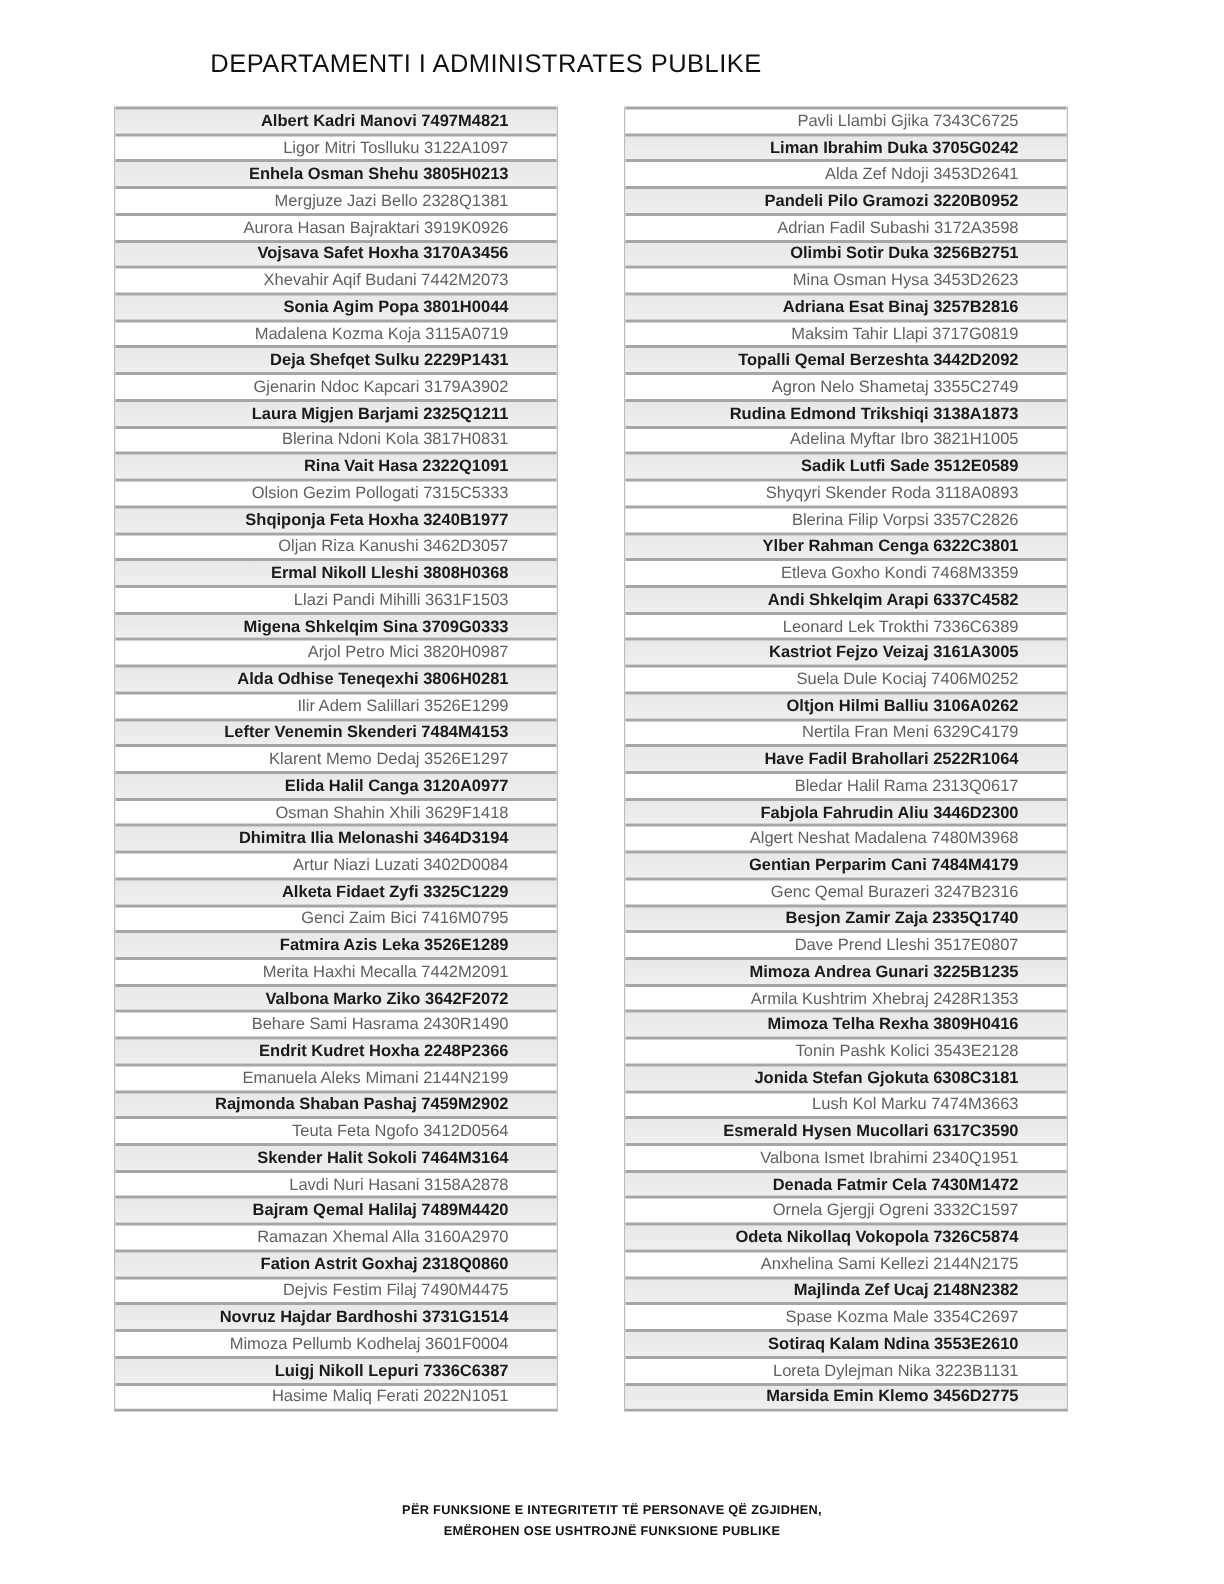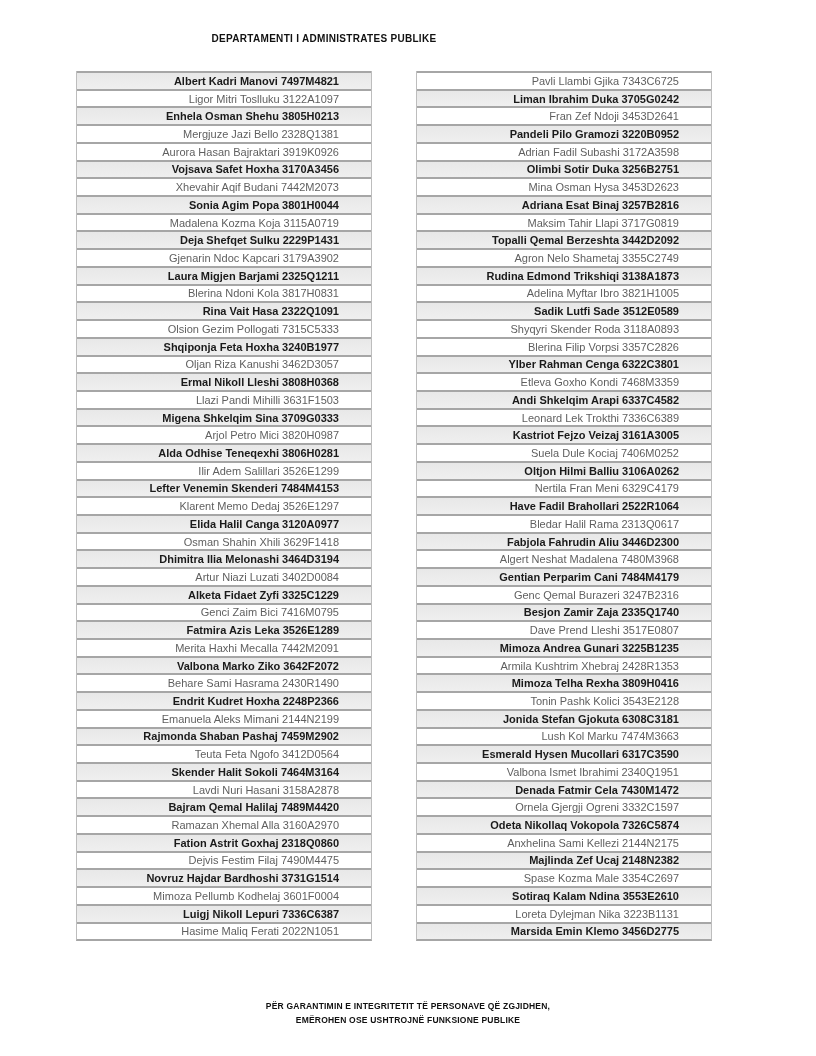--- a/index.html
+++ b/index.html
@@ -14,22 +14,22 @@
     overflow: hidden;
     font-family: "Liberation Sans", sans-serif;
     -webkit-font-smoothing: antialiased;
   }
   .page-title {
     position: absolute;
     top: 33px;
     left: 0;
     width: 648px;
     text-align: center;
-    font-size: 10px;
-    font-weight: bold;
+    font-size: 17px;
+    font-weight: normal;
     letter-spacing: 0.3px;
     color: #111111;
   }
   .columns {
     position: absolute;
     top: 71px;
     left: 76px;
     width: 636px;
     display: flex;
     justify-content: space-between;
@@ -125,21 +125,21 @@
       <div class="row strong">Fation Astrit Goxhaj 2318Q0860</div>
       <div class="row">Dejvis Festim Filaj 7490M4475</div>
       <div class="row strong">Novruz Hajdar Bardhoshi 3731G1514</div>
       <div class="row">Mimoza Pellumb Kodhelaj 3601F0004</div>
       <div class="row strong">Luigj Nikoll Lepuri 7336C6387</div>
       <div class="row">Hasime Maliq Ferati 2022N1051</div>
     </div>
   <div class="col">
       <div class="row">Pavli Llambi Gjika 7343C6725</div>
       <div class="row strong">Liman Ibrahim Duka 3705G0242</div>
-      <div class="row">Fran Zef Ndoji 3453D2641</div>
+      <div class="row">Alda Zef Ndoji 3453D2641</div>
       <div class="row strong">Pandeli Pilo Gramozi 3220B0952</div>
       <div class="row">Adrian Fadil Subashi 3172A3598</div>
       <div class="row strong">Olimbi Sotir Duka 3256B2751</div>
       <div class="row">Mina Osman Hysa 3453D2623</div>
       <div class="row strong">Adriana Esat Binaj 3257B2816</div>
       <div class="row">Maksim Tahir Llapi 3717G0819</div>
       <div class="row strong">Topalli Qemal Berzeshta 3442D2092</div>
       <div class="row">Agron Nelo Shametaj 3355C2749</div>
       <div class="row strong">Rudina Edmond Trikshiqi 3138A1873</div>
       <div class="row">Adelina Myftar Ibro 3821H1005</div>
@@ -176,15 +176,15 @@
       <div class="row">Anxhelina Sami Kellezi 2144N2175</div>
       <div class="row strong">Majlinda Zef Ucaj 2148N2382</div>
       <div class="row">Spase Kozma Male 3354C2697</div>
       <div class="row strong">Sotiraq Kalam Ndina 3553E2610</div>
       <div class="row">Loreta Dylejman Nika 3223B1131</div>
       <div class="row strong">Marsida Emin Klemo 3456D2775</div>
     </div>
 </div>
 
 <div class="footer">
-  <div>PËR GARANTIMIN E INTEGRITETIT TË PERSONAVE QË ZGJIDHEN,</div>
+  <div>PËR FUNKSIONE E INTEGRITETIT TË PERSONAVE QË ZGJIDHEN,</div>
   <div>EMËROHEN OSE USHTROJNË FUNKSIONE PUBLIKE</div>
 </div>
 
 </body></html>

